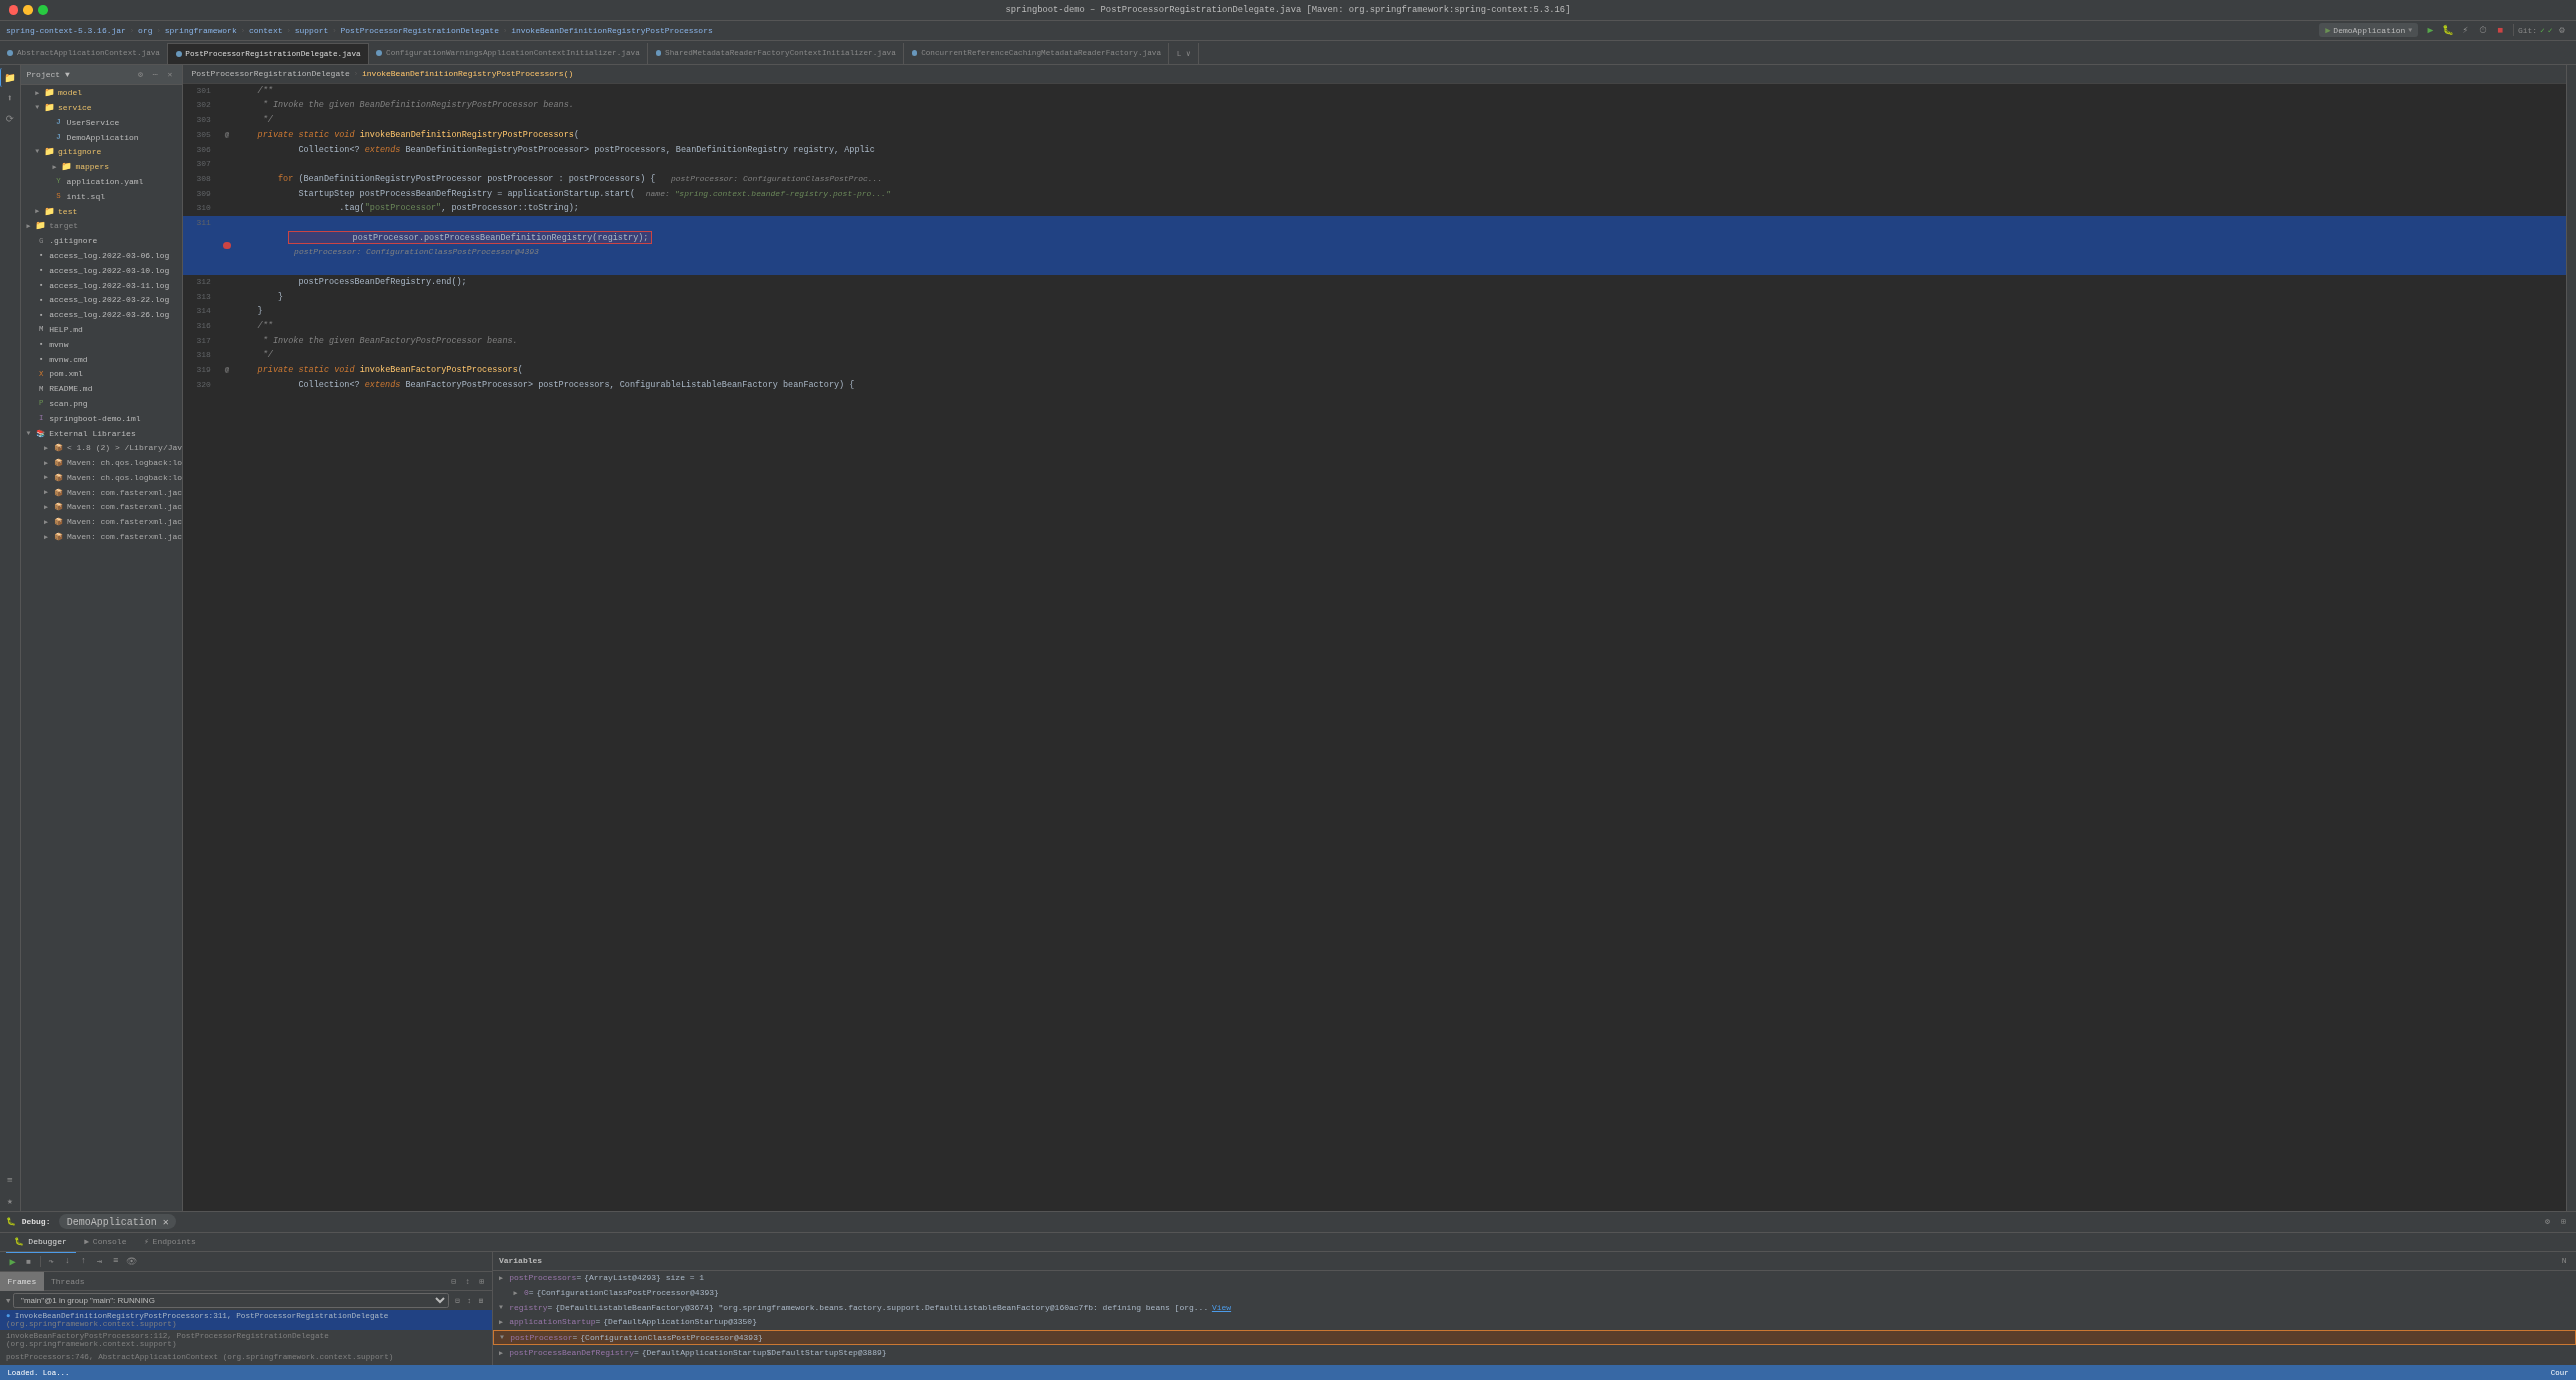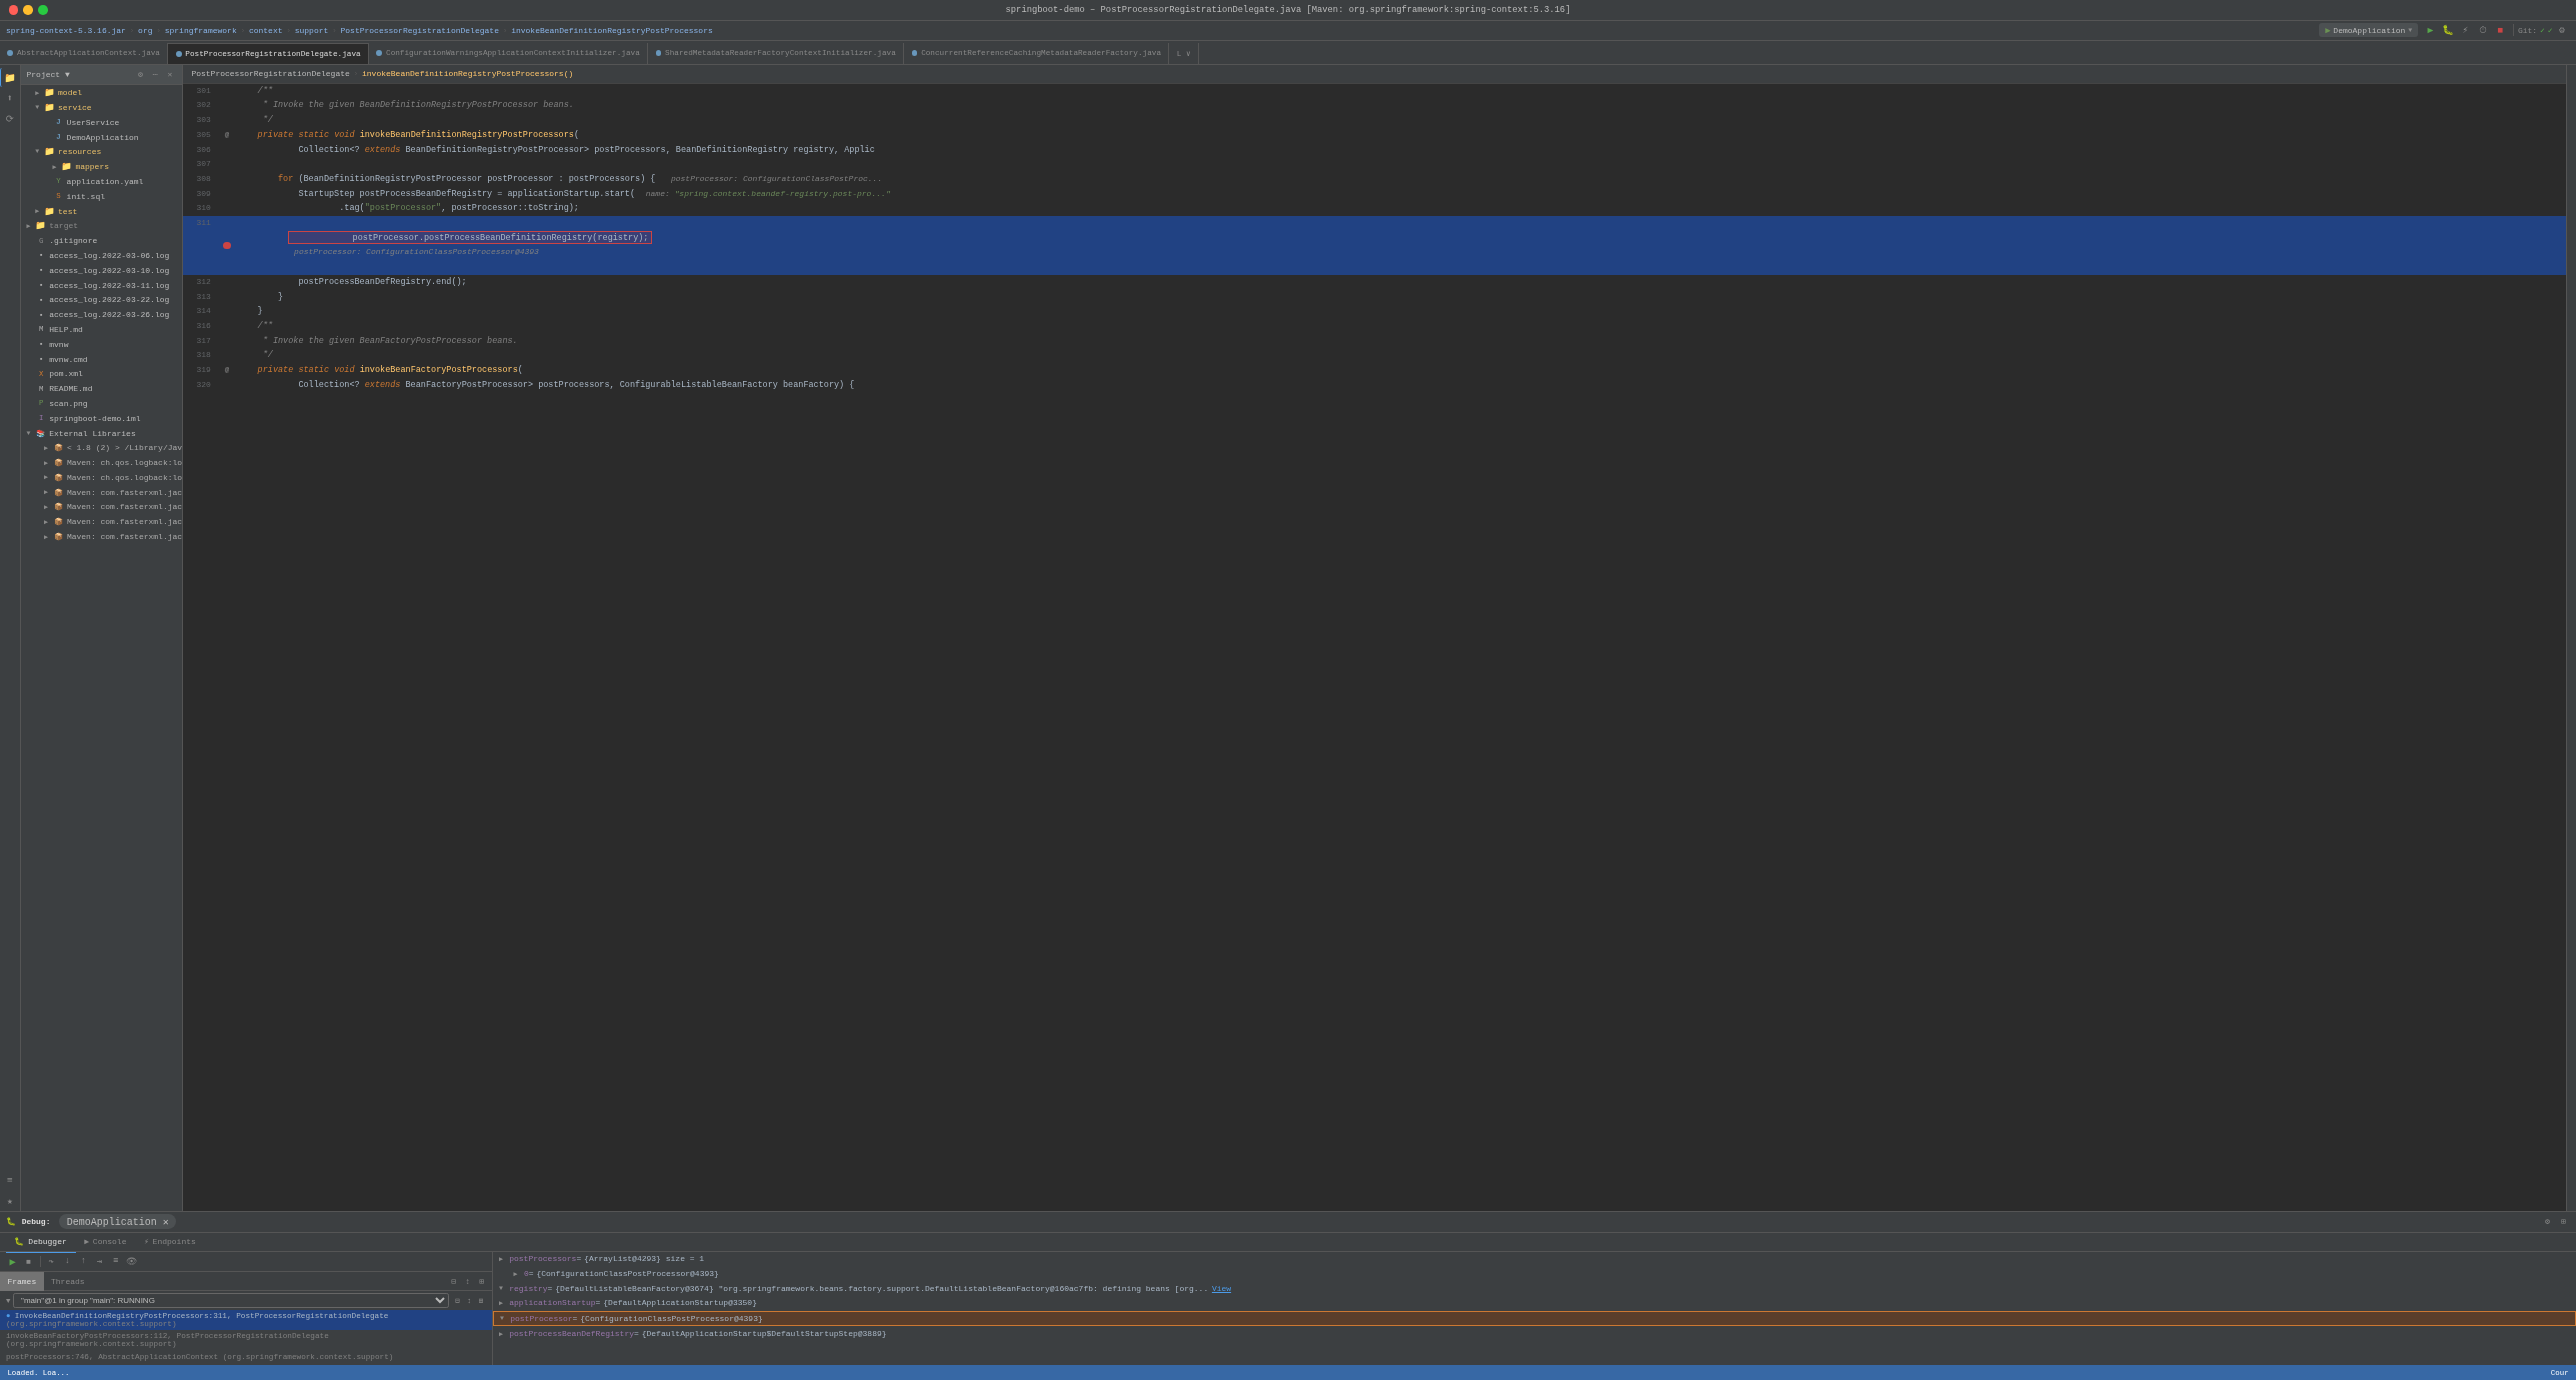--- a/index.html
+++ b/index.html
@@ -228,21 +228,21 @@
       <span class="tree-icon file-icon-java">J</span>
       <span class="tree-label">UserService</span>
     </div>
     <div class="tree-item" style="padding-left:32px;">
       <span class="tree-icon file-icon-java">J</span>
       <span class="tree-label">DemoApplication</span>
     </div>
     <div class="tree-item" style="padding-left:14.7px;">
       <span class="tree-arrow">▼</span>
       <span class="tree-icon folder-icon">📁</span>
-      <span class="tree-label folder">resources</span>
+      <span class="tree-label folder">gitignore</span>
     </div>
     <div class="tree-item" style="padding-left:32px;">
       <span class="tree-arrow">▶</span>
       <span class="tree-icon folder-icon">📁</span>
       <span class="tree-label folder">mappers</span>
     </div>
     <div class="tree-item" style="padding-left:32px;">
       <span class="tree-icon file-icon-yaml">Y</span>
       <span class="tree-label">application.yaml</span>
     </div>
@@ -561,20 +561,26 @@
       <div class="frame-item">
         <span class="frame-gray">invokeBeanFactoryPostProcessors:112, PostProcessorRegistrationDelegate </span><span class="frame-gray">(org.springframework.context.support)</span>
       </div>
       <div class="frame-item">
         <span class="frame-gray">postProcessors:746, AbstractApplicationContext </span><span class="frame-gray">(org.springframework.context.support)</span>
       </div>
 
     </div>
 
     <div class="variables-panel">
+      <div class="variables-header">
+        <span class="variables-title">Variables</span>
+        <div style="display:flex; gap:2.2px;">
+          <div style="width:11.8px; height:11.8px; cursor:pointer; color:#888; font-size:8px; display:flex; align-items:center; justify-content:center;">N</div>
+        </div>
+      </div>
 
       <div class="var-item">
         <span class="var-arrow">▶</span>
         <span style="color:#9876aa;font-family:Liberation Mono, monospace;">postProcessors</span>
         <span class="var-eq"> = </span>
         <span style="color:#a9b7c6;">{ArrayList@4293}  size = 1</span>
       </div>
 
       <div class="var-item" style="padding-left:20.6px;">
         <span class="var-arrow">▶</span>

